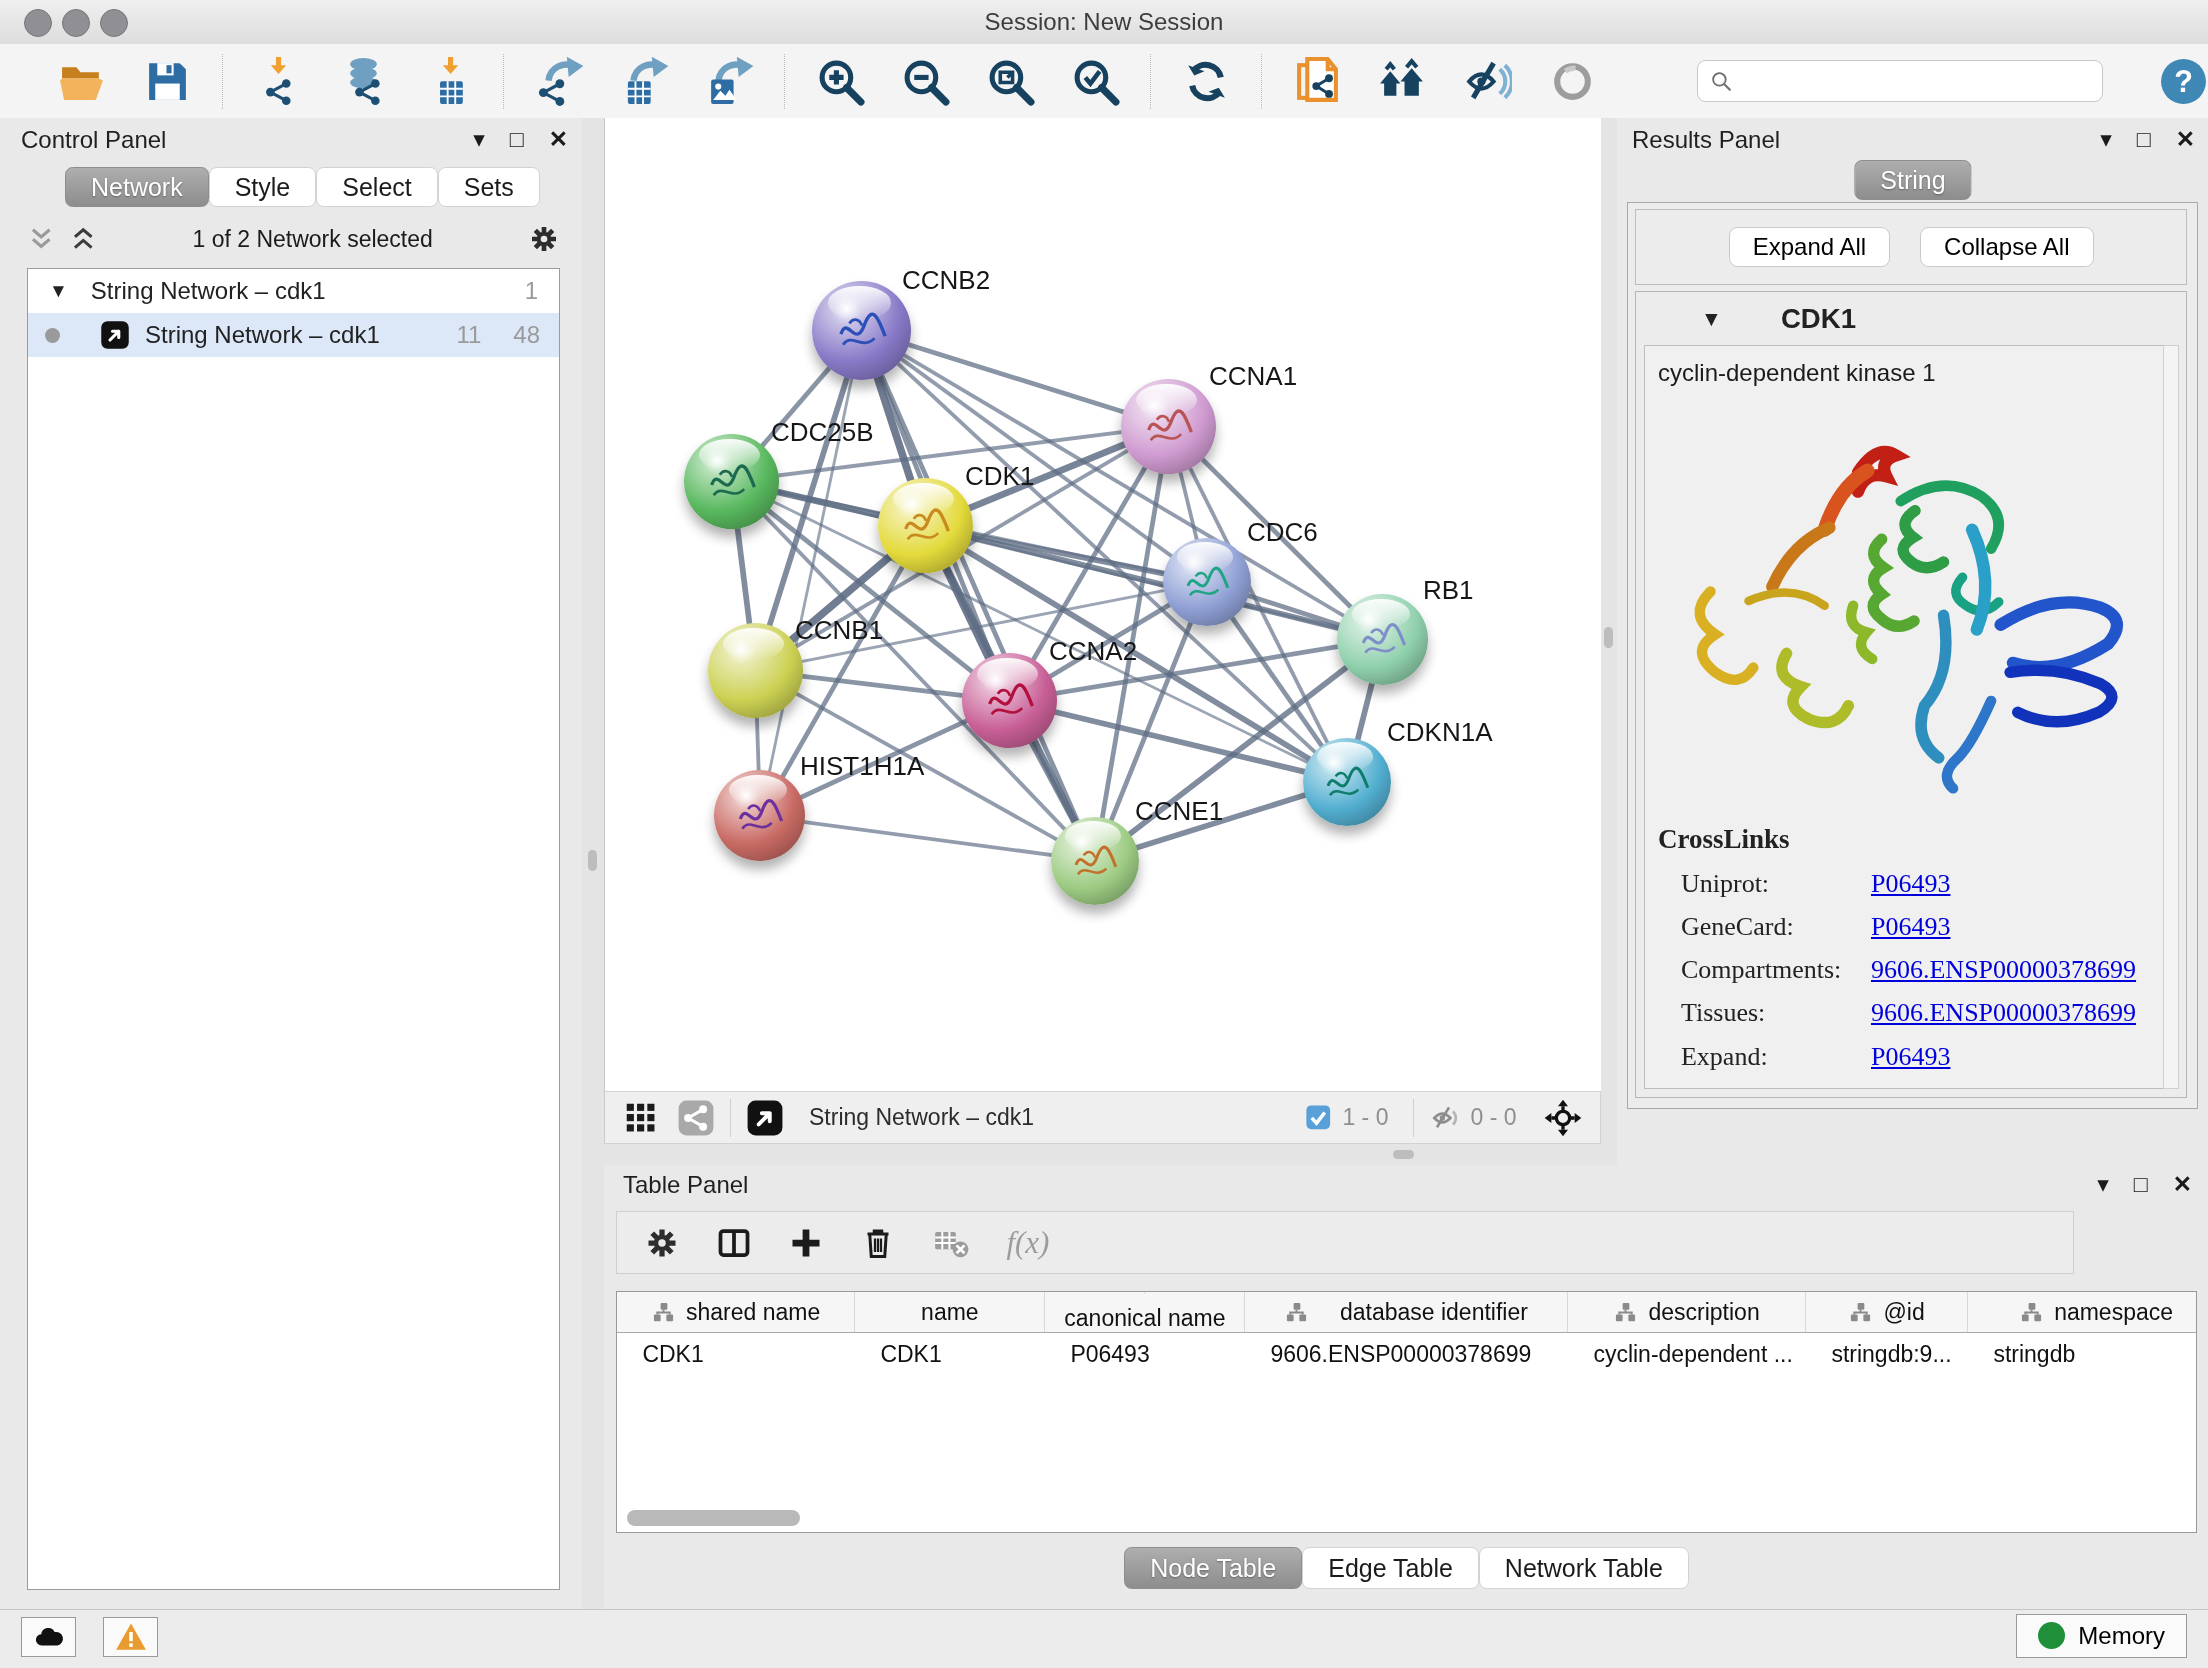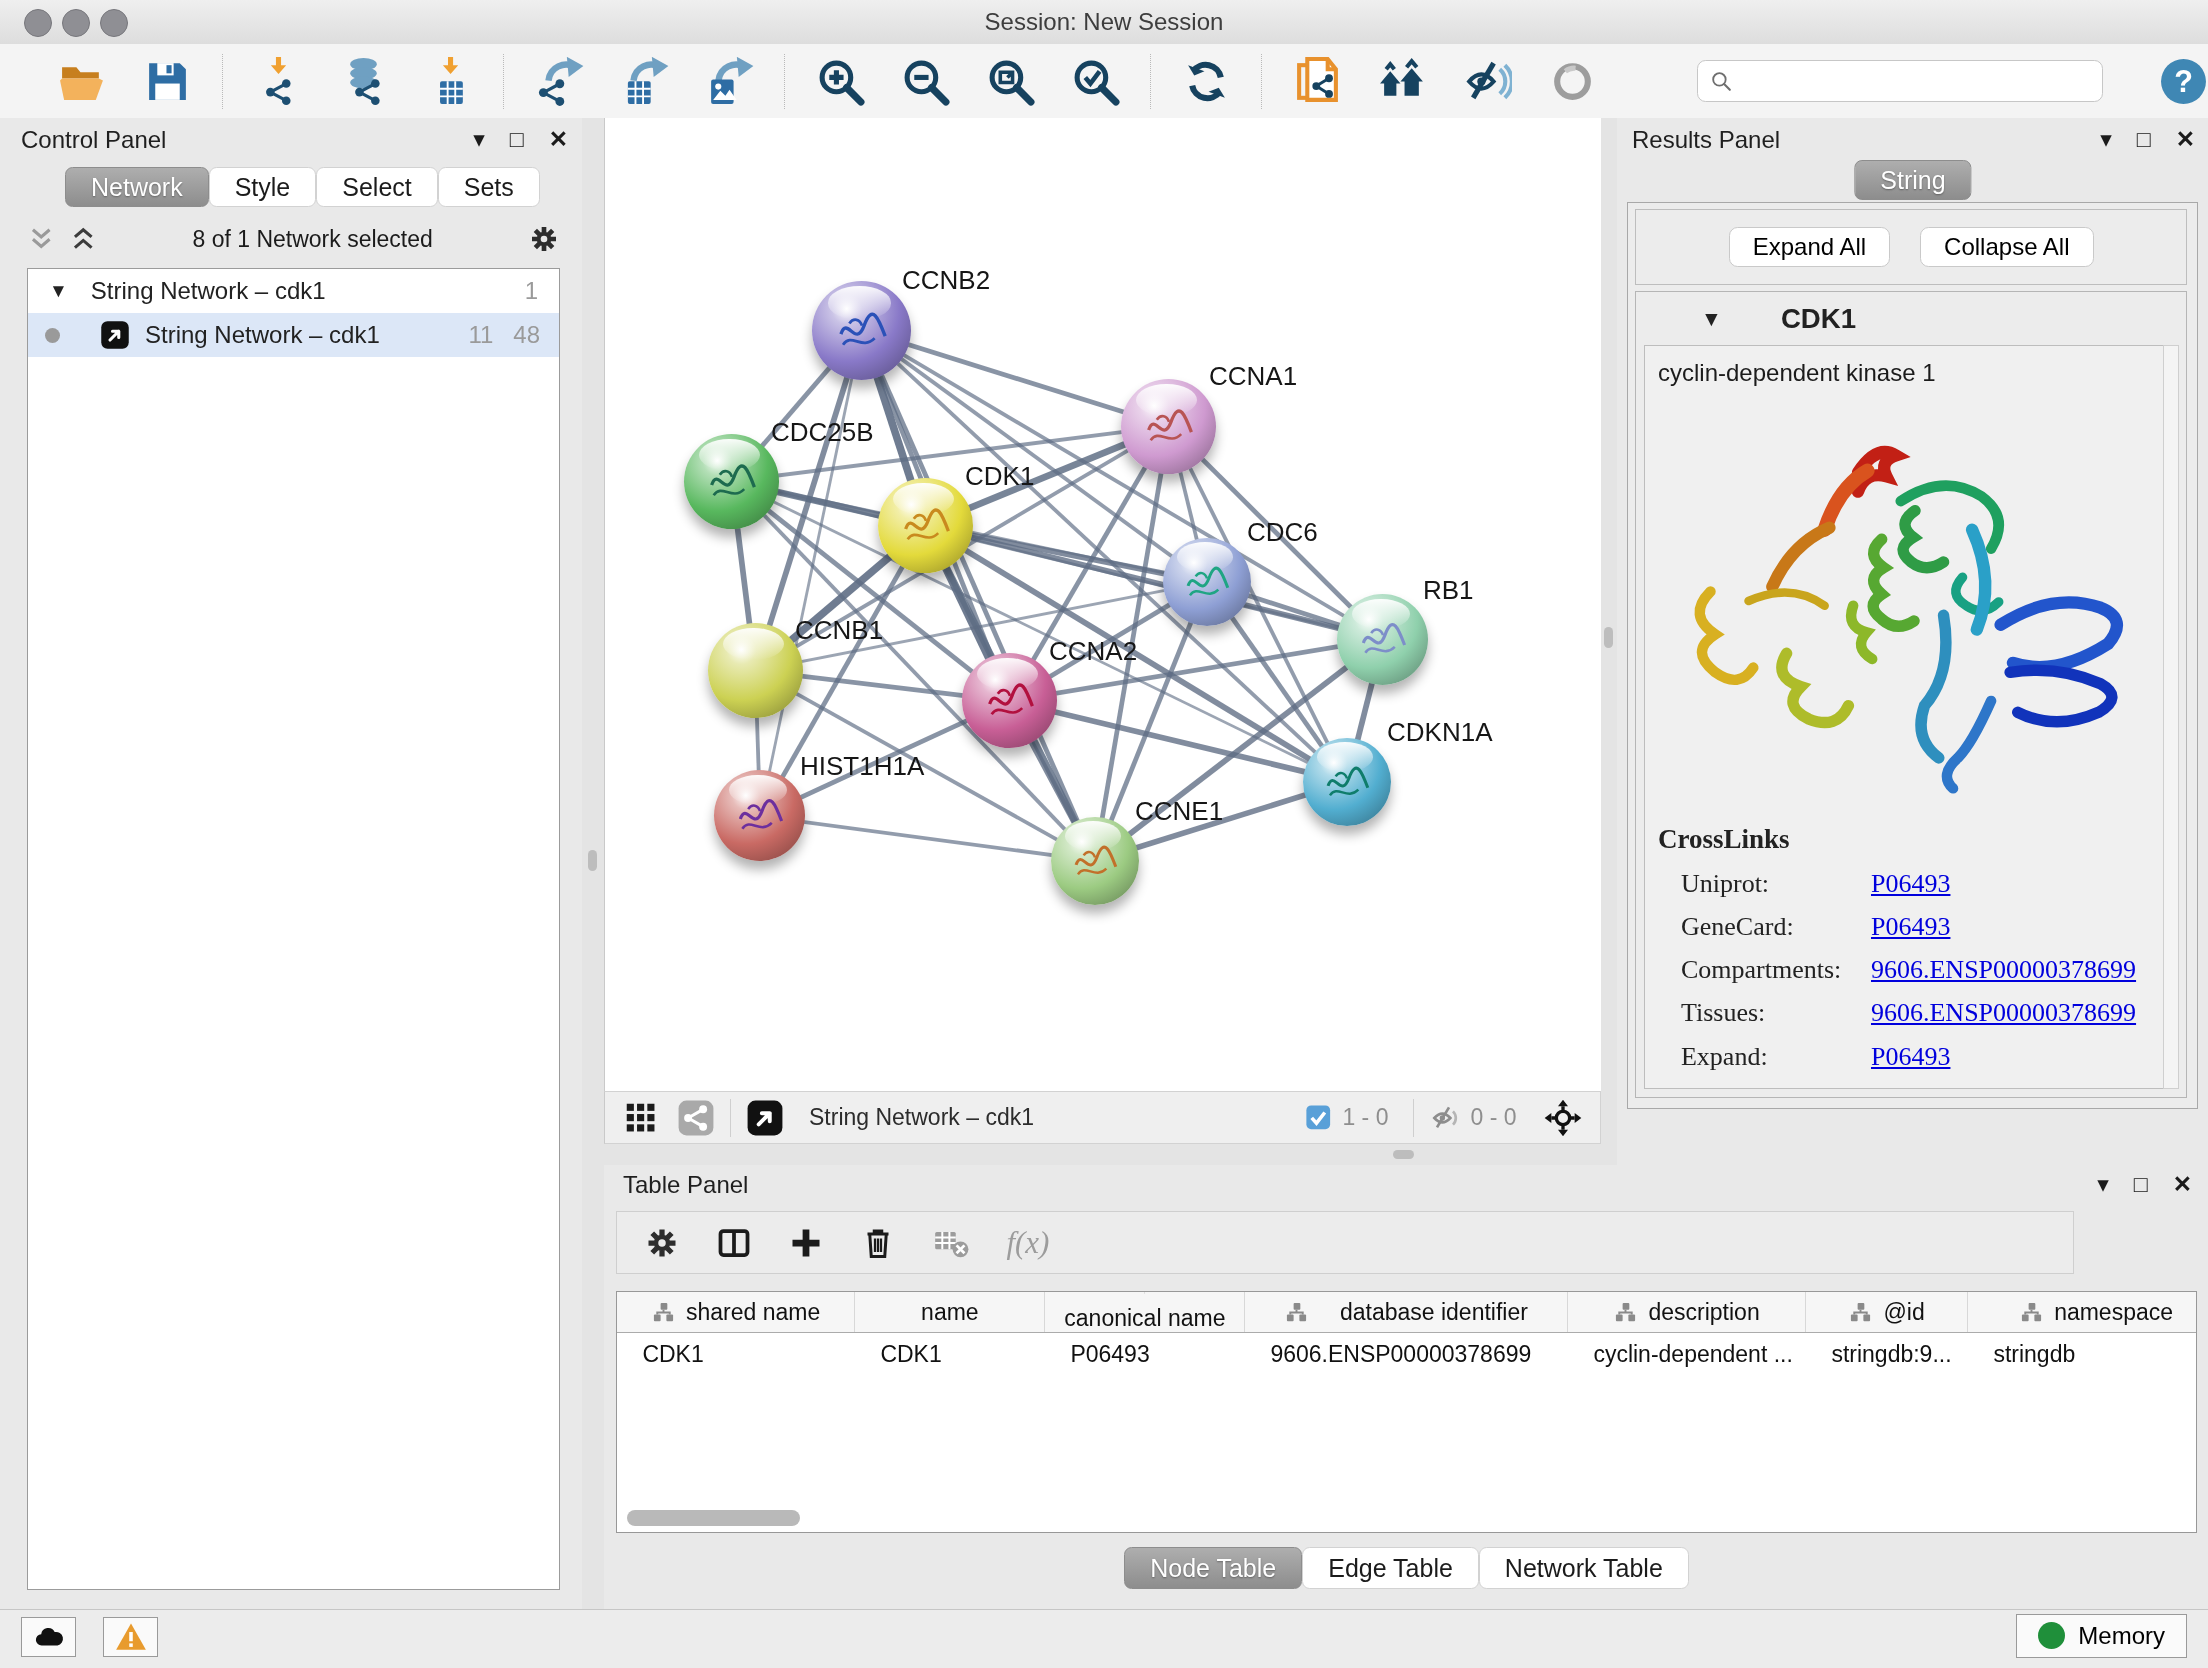--- a/index.html
+++ b/index.html
@@ -489,39 +489,39 @@
       <button class="tabbtn">Select</button>
       <button class="tabbtn">Sets</button>
     </div>
   <div id="cp-status" class="abs">
     <svg width="28.5" height="28.5" style="margin-right:13.3px" viewBox="0 0 30 30">
         <use href="#sym-chev-dbl-down"></use>
       </svg>
     <svg width="28.5" height="28.5" viewBox="0 0 30 30">
         <use href="#sym-chev-dbl-up"></use>
       </svg>
-    <span class="txt">8 of 1 Network selected</span>
+    <span class="txt">1 of 2 Network selected</span>
     <svg width="32" height="32" viewBox="0 0 34 34">
         <use href="#sym-gear"></use>
       </svg>
   </div>
   <div id="cp-tree" class="abs">
     <div class="tree-row">
       <span style="margin-left:21px;font-size:19px">▼</span>
       <span style="margin-left:23px;flex:1">String Network – cdk1</span>
       <span class="tree-cnt" style="margin-right:21px">1</span>
     </div>
     <div class="tree-row selected">
       <span style="margin-left:17px;width:15px;height:15px;border-radius:50%;background:#9a9a9a"></span>
       <svg width="30" height="30" style="margin-left:40px" viewBox="0 0 32 32">
           <use href="#sym-open-view"></use>
         </svg>
       <svg width="0" height="0"></svg>
       <span style="margin-left:15px;flex:1">String Network – cdk1</span>
-      <span class="tree-cnt" style="margin-right:20px">11</span>
+      <span class="tree-cnt" style="margin-right:32px">11</span>
       <span class="tree-cnt" style="margin-right:19px">48</span>
     </div>
   </div>
 </div>
 <div id="vdiv-left" class="abs">
   <span class="divdot" style="left:5.7px;top:732px"></span>
 </div>
 
 <div id="network-canvas" class="abs">
   <svg id="net-edges" width="997" height="973" viewBox="0 0 1048 1023">

